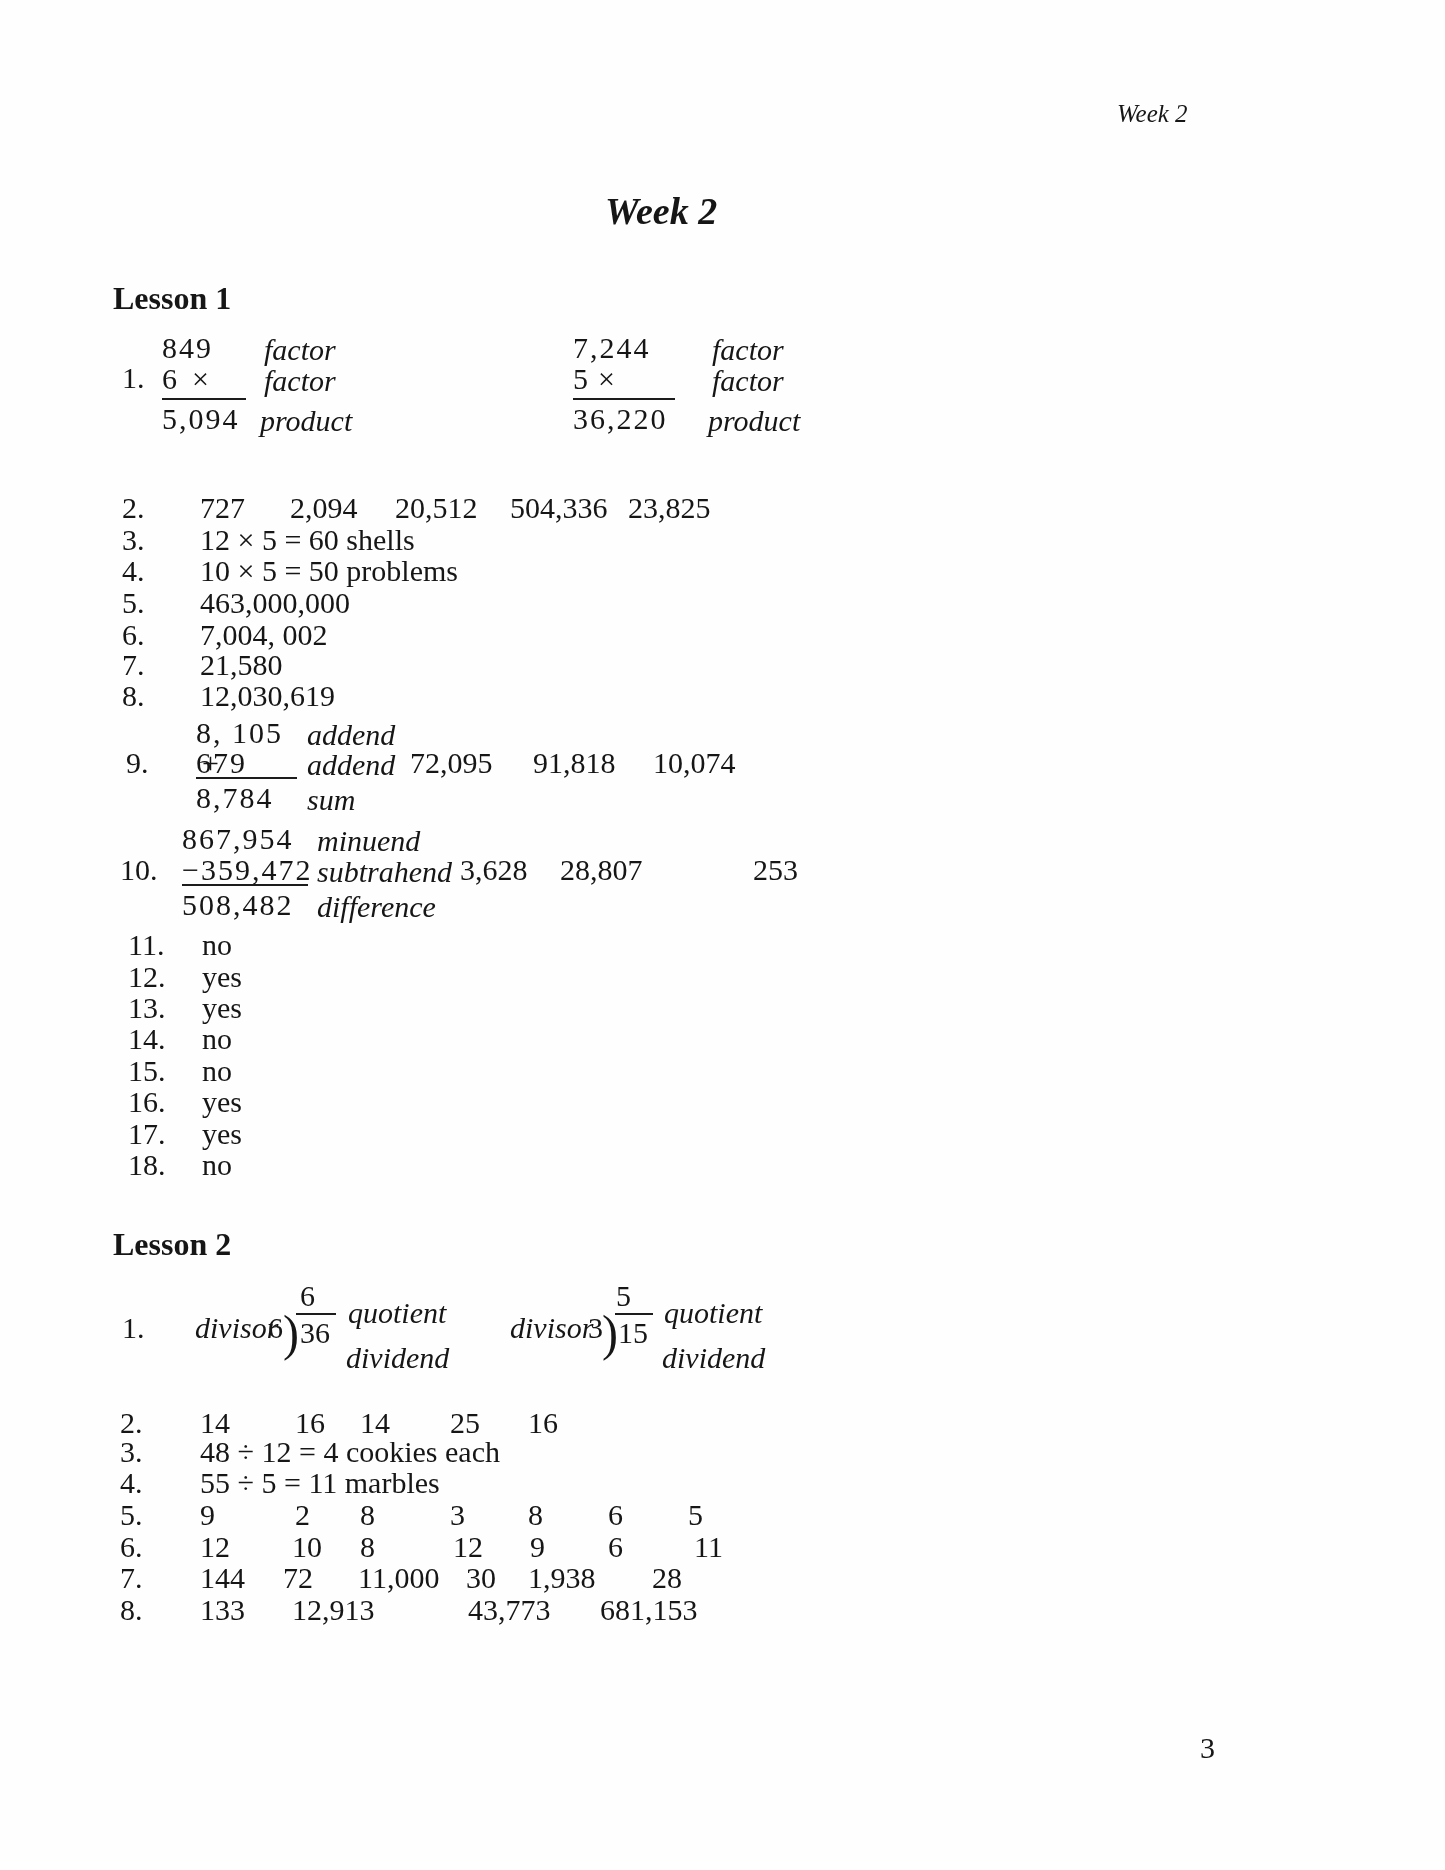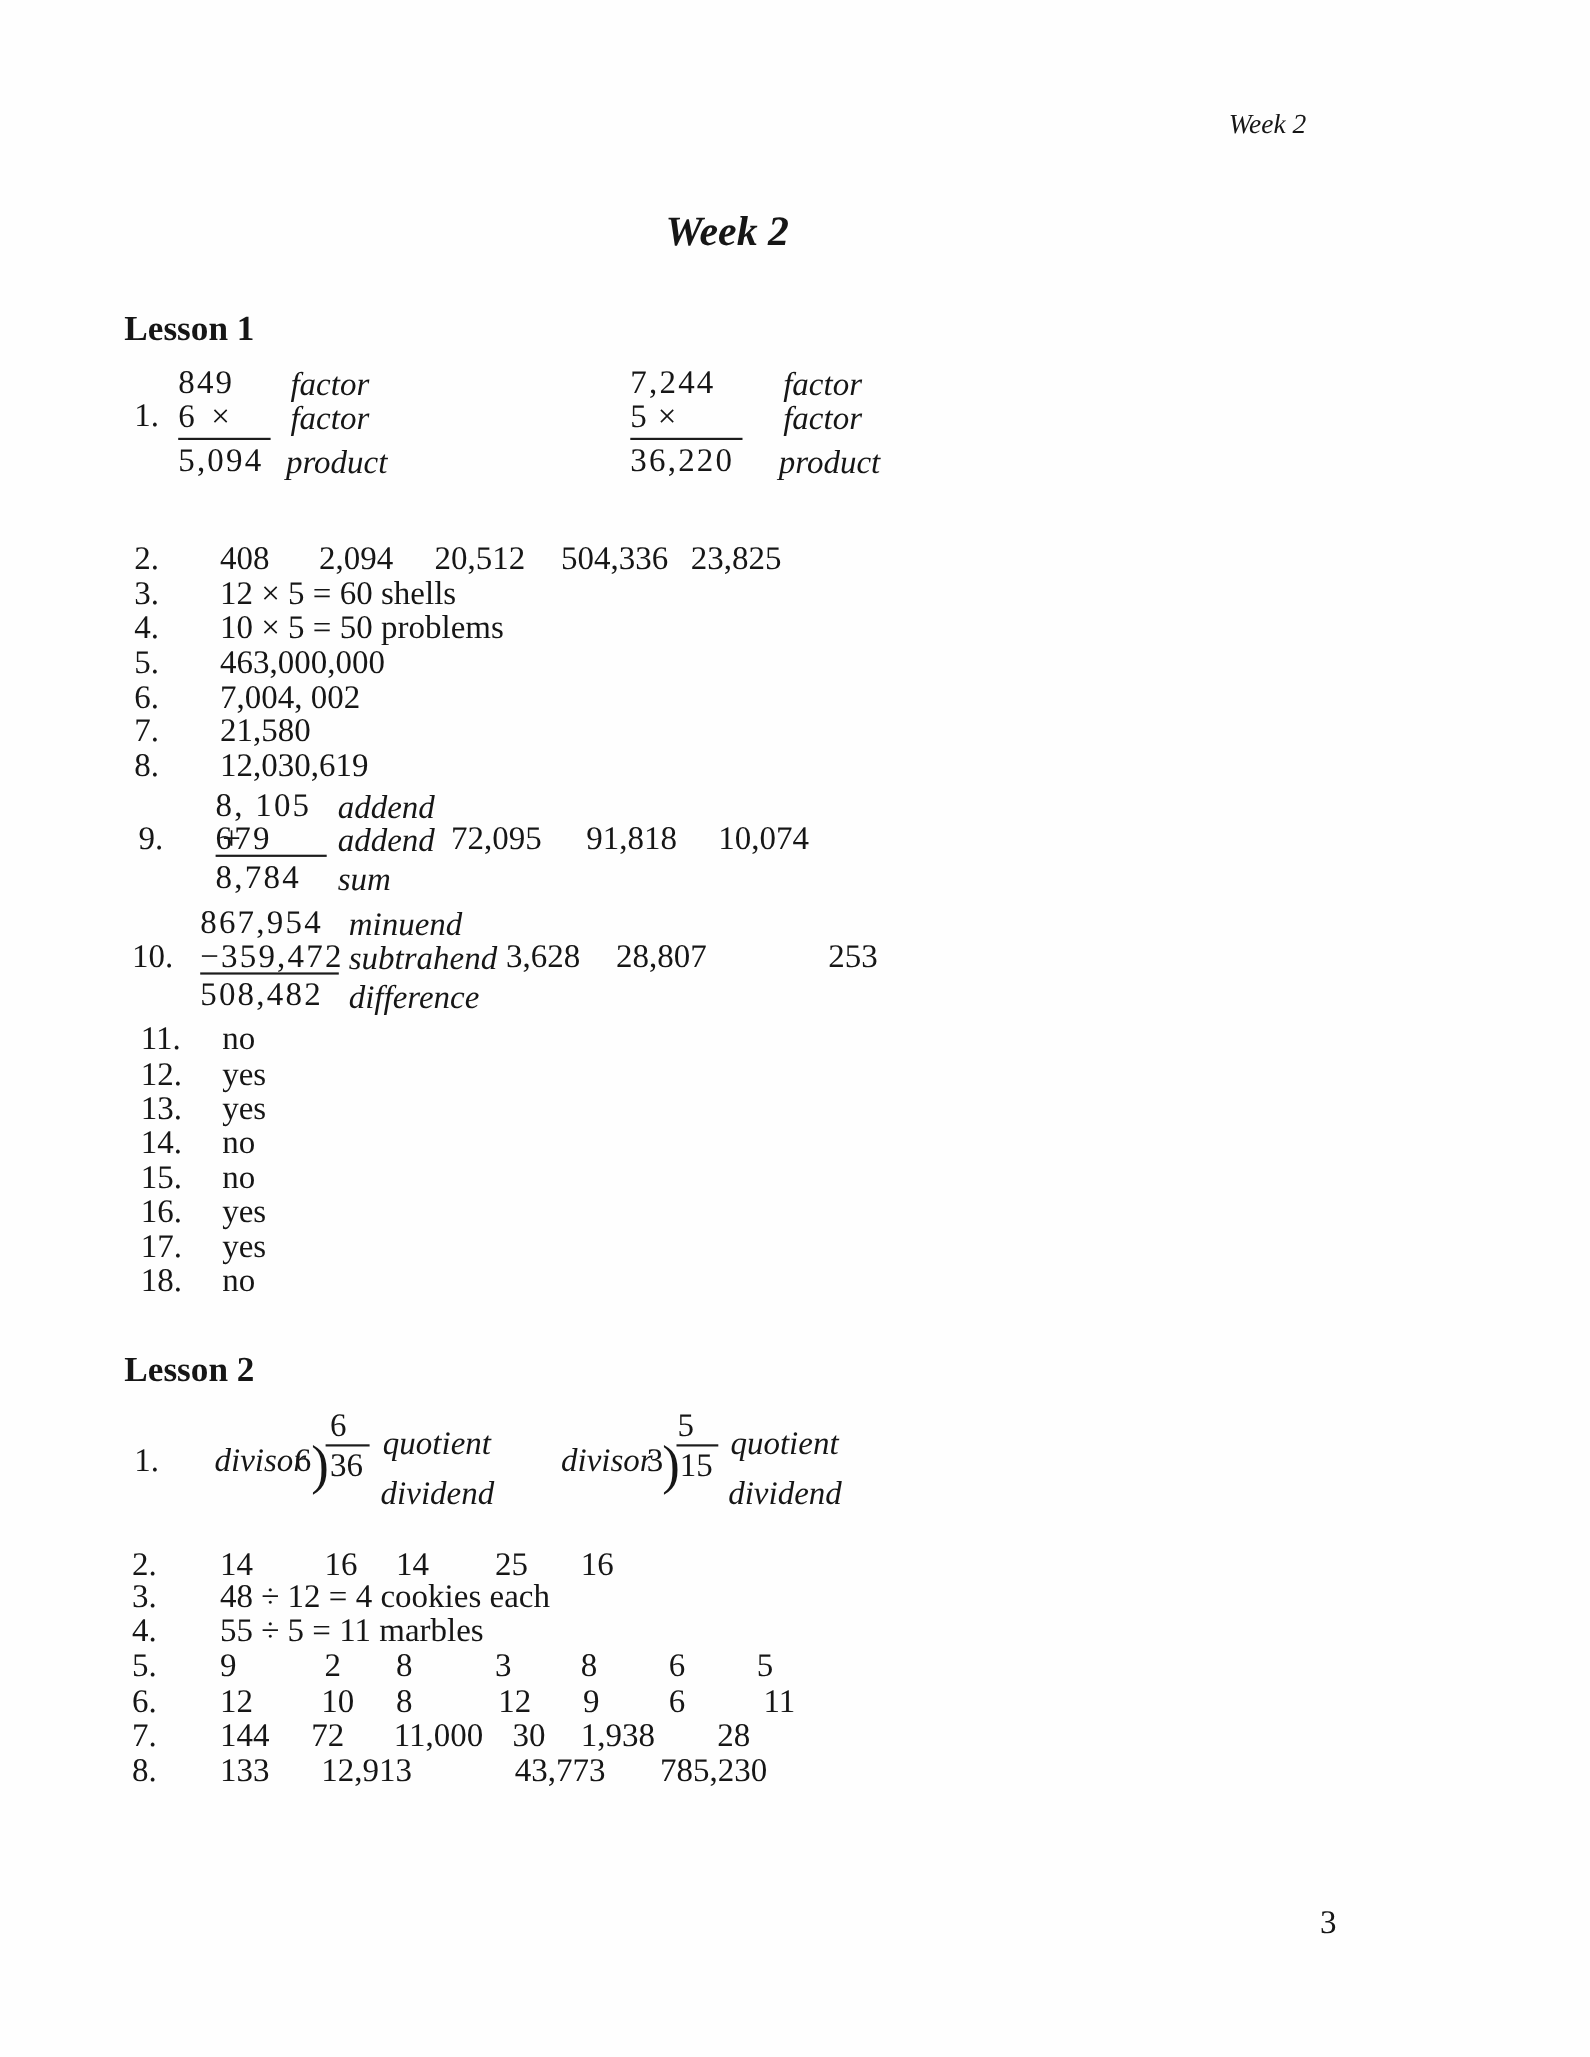--- a/index.html
+++ b/index.html
@@ -43,21 +43,21 @@
   <span class="sp num ar" style="left:573px;top:333px;width:100px">7,244</span>
   <span class="sp" style="left:598px;top:364px">×</span>
   <span class="sp num ar" style="left:573px;top:364px;width:100px">5</span>
   <div class="rule" style="left:573px;top:398px;width:102px"></div>
   <span class="sp num ar" style="left:573px;top:404px;width:100px">36,220</span>
   <span class="sp it" style="left:712px;top:335px">factor</span>
   <span class="sp it" style="left:712px;top:366px">factor</span>
   <span class="sp it" style="left:708px;top:406px">product</span>
 
   <span class="sp" style="left:122px;top:493px">2.</span>
-  <span class="sp" style="left:200px;top:493px">408</span>
+  <span class="sp" style="left:200px;top:493px">727</span>
   <span class="sp" style="left:290px;top:493px">2,094</span>
   <span class="sp" style="left:395px;top:493px">20,512</span>
   <span class="sp" style="left:510px;top:493px">504,336</span>
   <span class="sp" style="left:628px;top:493px">23,825</span>
 
   <span class="sp" style="left:122px;top:525px">3.</span>
   <span class="sp" style="left:200px;top:525px">12 × 5 = 60 shells</span>
 
   <span class="sp" style="left:122px;top:556px">4.</span>
   <span class="sp" style="left:200px;top:556px">10 × 5 = 50 problems</span>
@@ -178,17 +178,17 @@
   <span class="sp" style="left:283px;top:1563px">72</span>
   <span class="sp" style="left:358px;top:1563px">11,000</span>
   <span class="sp" style="left:466px;top:1563px">30</span>
   <span class="sp" style="left:528px;top:1563px">1,938</span>
   <span class="sp" style="left:652px;top:1563px">28</span>
 
   <span class="sp" style="left:120px;top:1595px">8.</span>
   <span class="sp" style="left:200px;top:1595px">133</span>
   <span class="sp" style="left:292px;top:1595px">12,913</span>
   <span class="sp" style="left:468px;top:1595px">43,773</span>
-  <span class="sp" style="left:600px;top:1595px">785,230</span>
+  <span class="sp" style="left:600px;top:1595px">681,153</span>
 
   <span class="sp" style="left:1200px;top:1733px">3</span>
 
 </div>
 
 </body></html>

